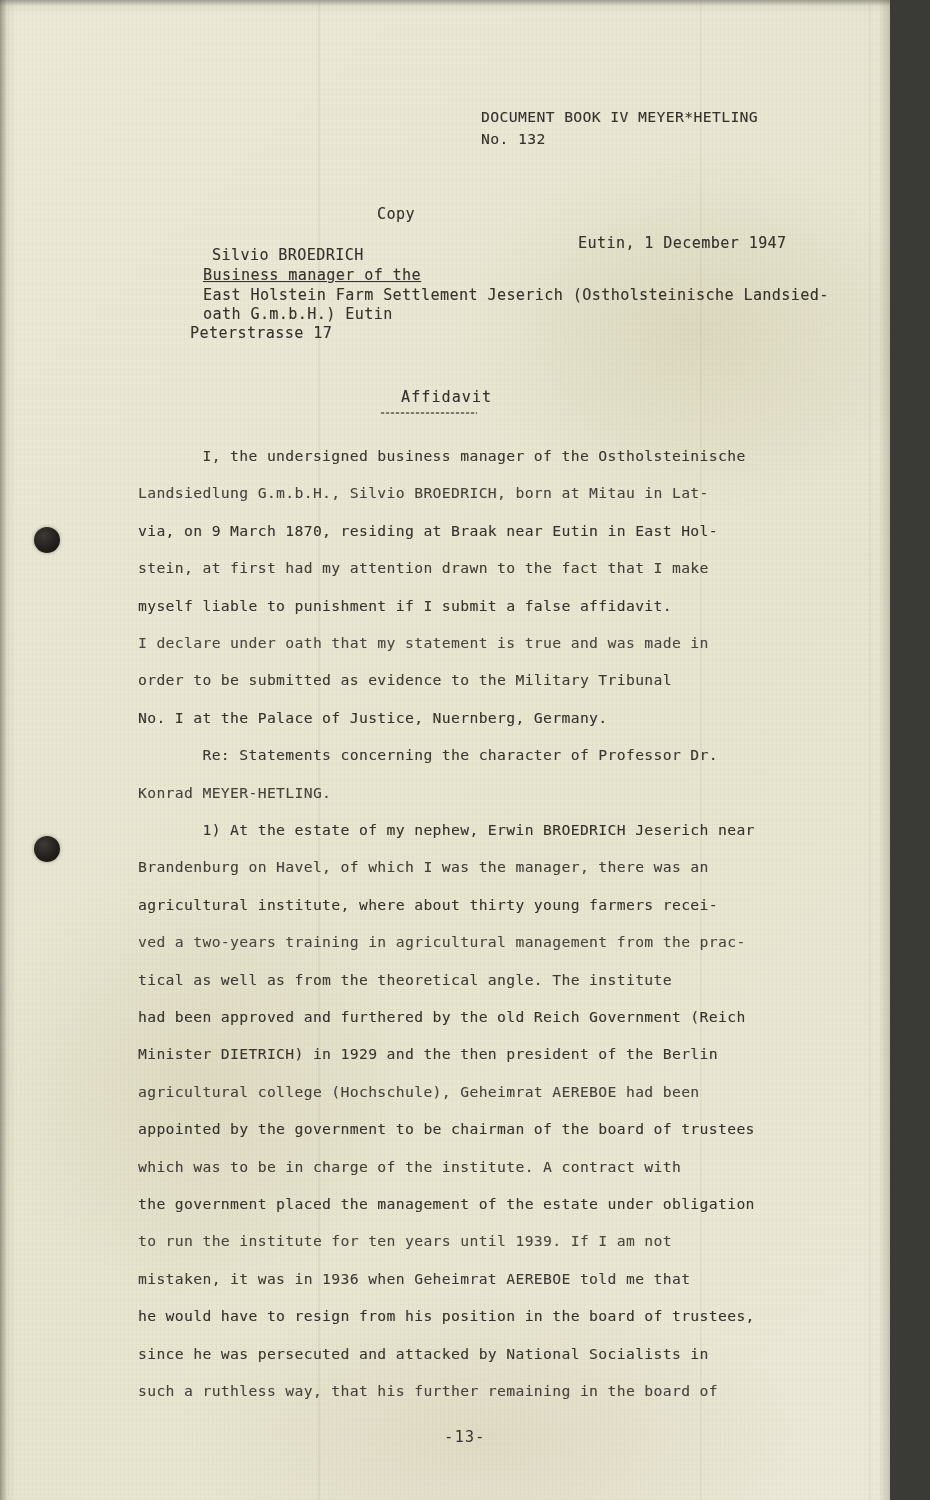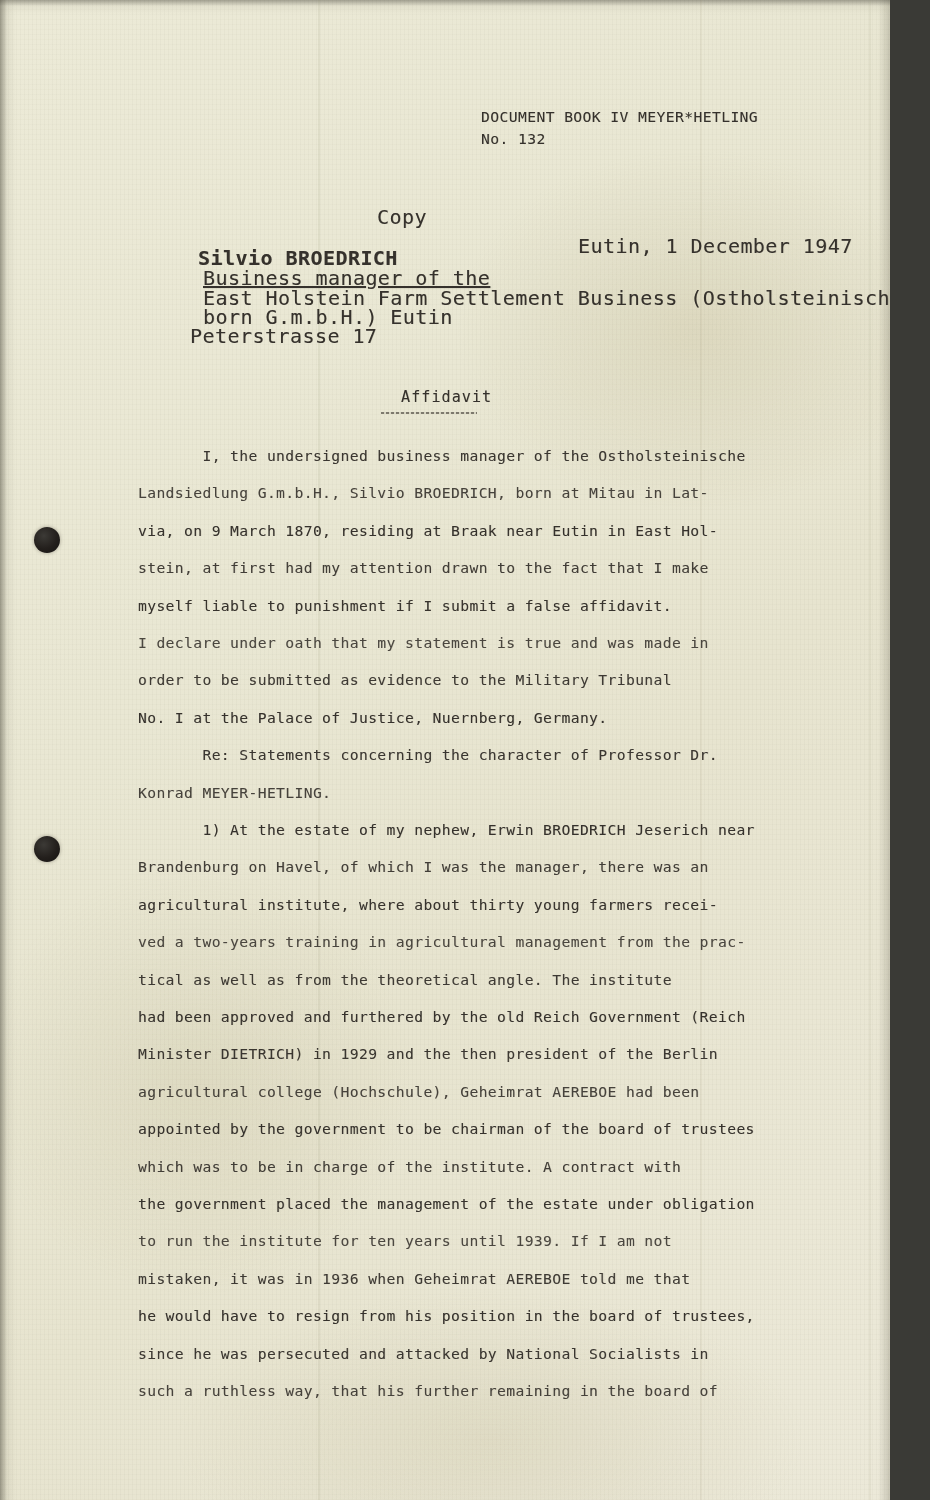--- a/index.html
+++ b/index.html
@@ -53,21 +53,21 @@
     border-radius: 50%;
     background: radial-gradient(circle at 38% 34%, #3c3a36 0%, #231f1c 55%, #151311 100%);
     box-shadow: 0 0 3px 1px rgba(120,115,100,0.35);
   }
 
   
   .tx {
     position: absolute;
     white-space: pre;
     font-family: "DejaVu Sans Mono", "Liberation Mono", monospace;
-    font-size: 20px;
+    font-size: 15px;
     letter-spacing: 0.45px;
     color: #35312c;
     text-shadow: 0.4px 0.3px 0.5px rgba(60,55,48,0.30);
   }
 
   #doc-header .tx { font-size: 14.6px; }
 
   .affidavit-heading {
     font-size: 15px;
     letter-spacing: 1.1px;
@@ -118,24 +118,24 @@
   <div id="doc-header">
     <div class="tx" style="left:481px; top:108px;">DOCUMENT BOOK IV MEYER*HETLING</div>
     <div class="tx" style="left:481px; top:130px;text-align:right;">No. 132</div>
   </div>
 
   <div class="tx" style="left:377px; top:205px;">Copy</div>
 
   <div class="tx" style="left:578px; top:234px;">Eutin, 1 December 1947</div>
 
   <div>
-    <div class="tx" style="left:198px; top:246px;font-weight:bold;">Silvio BROEDRICH</div>
+    <div class="tx" style="left:212px; top:246px;">Silvio BROEDRICH</div>
     <div class="tx" style="left:203px; top:266px;text-decoration:underline;">Business manager of the</div>
-    <div class="tx" style="left:203px; top:286px;">East Holstein Farm Settlement Business (Ostholsteinische Landsied-</div>
-    <div class="tx" style="left:203px; top:305px;">born G.m.b.H.) Eutin</div>
+    <div class="tx" style="left:203px; top:286px;">East Holstein Farm Settlement Jeserich (Ostholsteinische Landsied-</div>
+    <div class="tx" style="left:203px; top:305px;">oath G.m.b.H.) Eutin</div>
     <div class="tx" style="left:190px; top:324px;">Peterstrasse 17</div>
   </div>
 
   <div class="tx affidavit-heading" style="left:381px; top:388px;margin-left:20px;">Affidavit</div>
   <div class="affidavit-rule" style="left:381px; top:412px; width:96px;"></div>
 
   <div id="body-container">
       <div class="body-line" style="top: 447px; padding-left: 138px; opacity: 0.97;">       I, the undersigned business manager of the Ostholsteinische</div>
       <div class="body-line" style="top: 484.4px; padding-left: 138px; opacity: 0.9;">Landsiedlung G.m.b.H., Silvio BROEDRICH, born at Mitau in Lat-</div>
       <div class="body-line" style="top: 521.8px; padding-left: 138px; opacity: 1;">via, on 9 March 1870, residing at Braak near Eutin in East Hol-</div>
@@ -157,14 +157,15 @@
       <div class="body-line" style="top: 1120.2px; padding-left: 138px; opacity: 1;">appointed by the government to be chairman of the board of trustees</div>
       <div class="body-line" style="top: 1157.6px; padding-left: 138px; opacity: 0.93;">which was to be in charge of the institute. A contract with</div>
       <div class="body-line" style="top: 1195px; padding-left: 138px; opacity: 0.99;">the government placed the management of the estate under obligation</div>
       <div class="body-line" style="top: 1232.4px; padding-left: 138px; opacity: 0.88;">to run the institute for ten years until 1939. If I am not</div>
       <div class="body-line" style="top: 1269.8px; padding-left: 138px; opacity: 0.95;">mistaken, it was in 1936 when Geheimrat AEREBOE told me that</div>
       <div class="body-line" style="top: 1307.2px; padding-left: 138px; opacity: 1;">he would have to resign from his position in the board of trustees,</div>
       <div class="body-line" style="top: 1344.6px; padding-left: 138px; opacity: 0.97;">since he was persecuted and attacked by National Socialists in</div>
       <div class="body-line" style="top: 1382px; padding-left: 138px; opacity: 0.9;">such a ruthless way, that his further remaining in the board of</div>
     </div>
 
+  <div class="page-number" style="top:1428px;">-13-</div>
 
 </div>
 
 </body></html>

